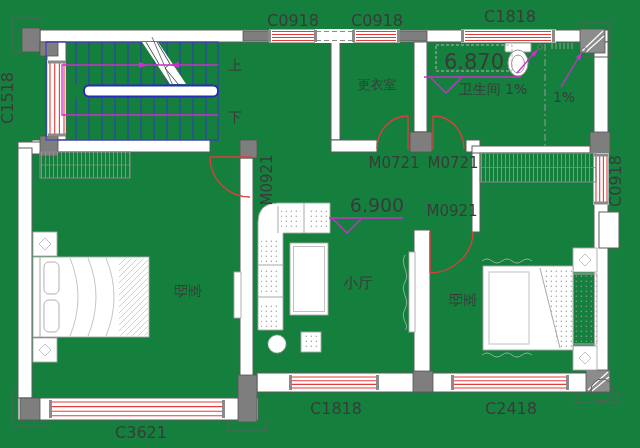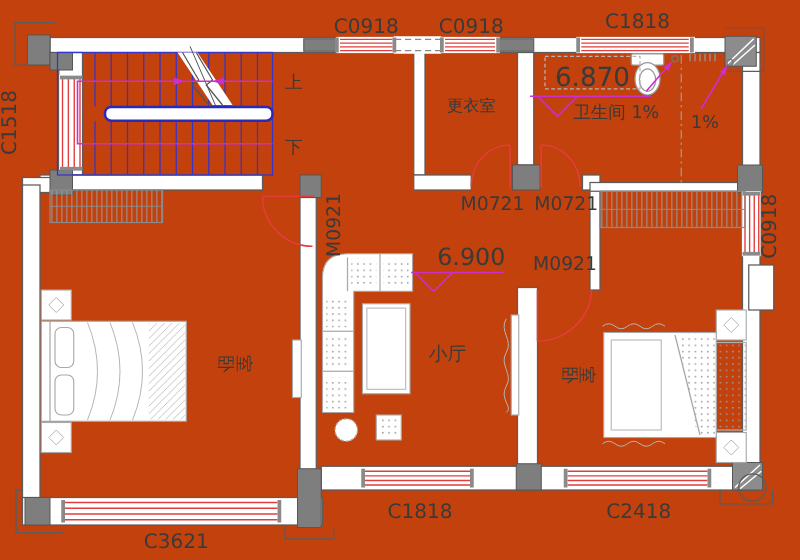--- a/index.html
+++ b/index.html
@@ -1,16 +1,16 @@
 <!DOCTYPE html>
 <html><head>
 <meta charset="utf-8">
 <style>
   html,body{margin:0;padding:0;background:#ffffff;}
-  .stage{position:relative;width:640px;height:448px;background:#c2410c;overflow:hidden;}
+  .stage{position:relative;width:640px;height:448px;background:#15803d;overflow:hidden;}
   .lbl{font-family:"DejaVu Sans","Liberation Sans",sans-serif;fill:#3a3a3a;}
   .wall{fill:#ffffff;stroke:#5c5c5c;stroke-width:1;}
   .col{fill:#7e7e7e;stroke:#565656;stroke-width:0.8;}
   .hcol{fill:#8c8c8c;stroke:#555;stroke-width:0.8;}
   .winred{stroke:#e23d3d;stroke-width:1.1;}
   .cap{fill:#8a8a8a;}
   .step{fill:none;stroke:#5c5c5c;stroke-width:1;}
   .blue{stroke:#3535cc;stroke-width:1;fill:none;}
   .mag{stroke:#cc2fcc;stroke-width:1.3;fill:none;}
   .magf{fill:#cc2fcc;stroke:none;}

